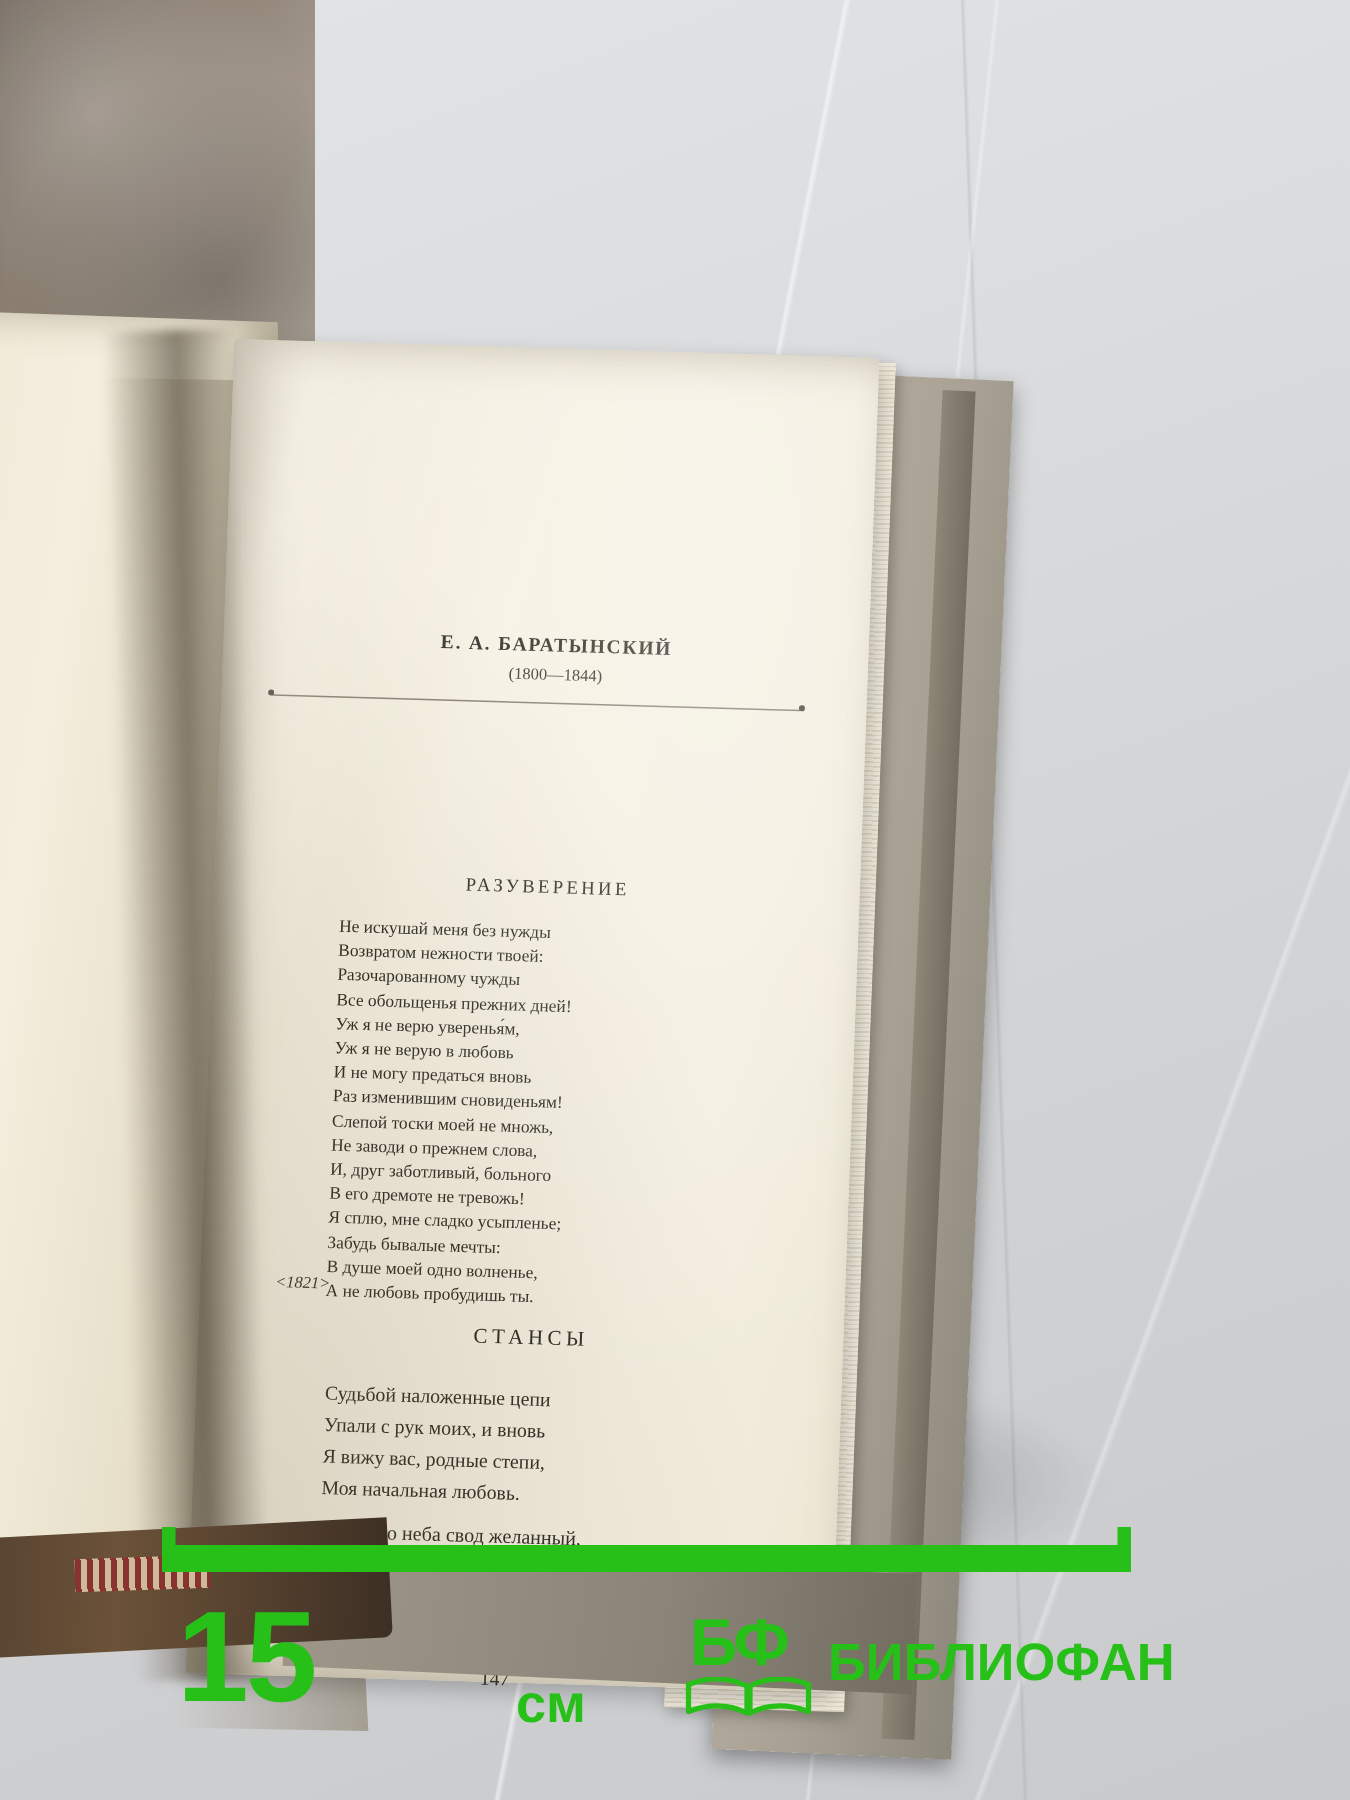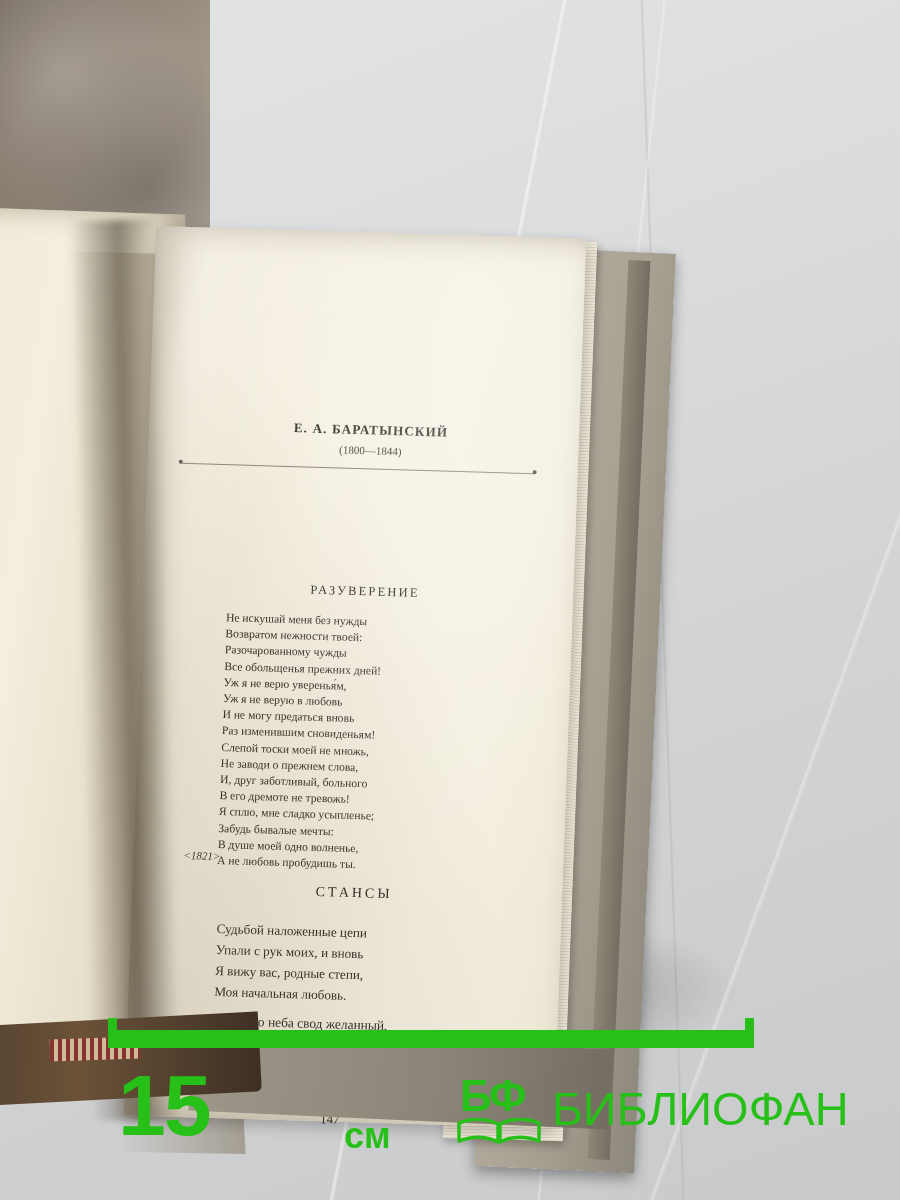--- a/index.html
+++ b/index.html
@@ -382,22 +382,22 @@
   }
   .logo-mark .bf { position: absolute; left: 4px; top: 0; }
   .logo-book {
     position: absolute;
     left: 0; top: 46px;
     width: 86px; height: 26px;
   }
   .logo-text {
     color: #27c018;
     font-family: "Liberation Sans", sans-serif;
-    font-weight: normal;
-    font-size: 47px;
+    font-weight: bold;
+    font-size: 35px;
     line-height: 50px;
     letter-spacing: 0px;
   }
 </style>
 </head>
 <body>
 
 <div id="scene">
 
   <div class="bg-surface"></div>

